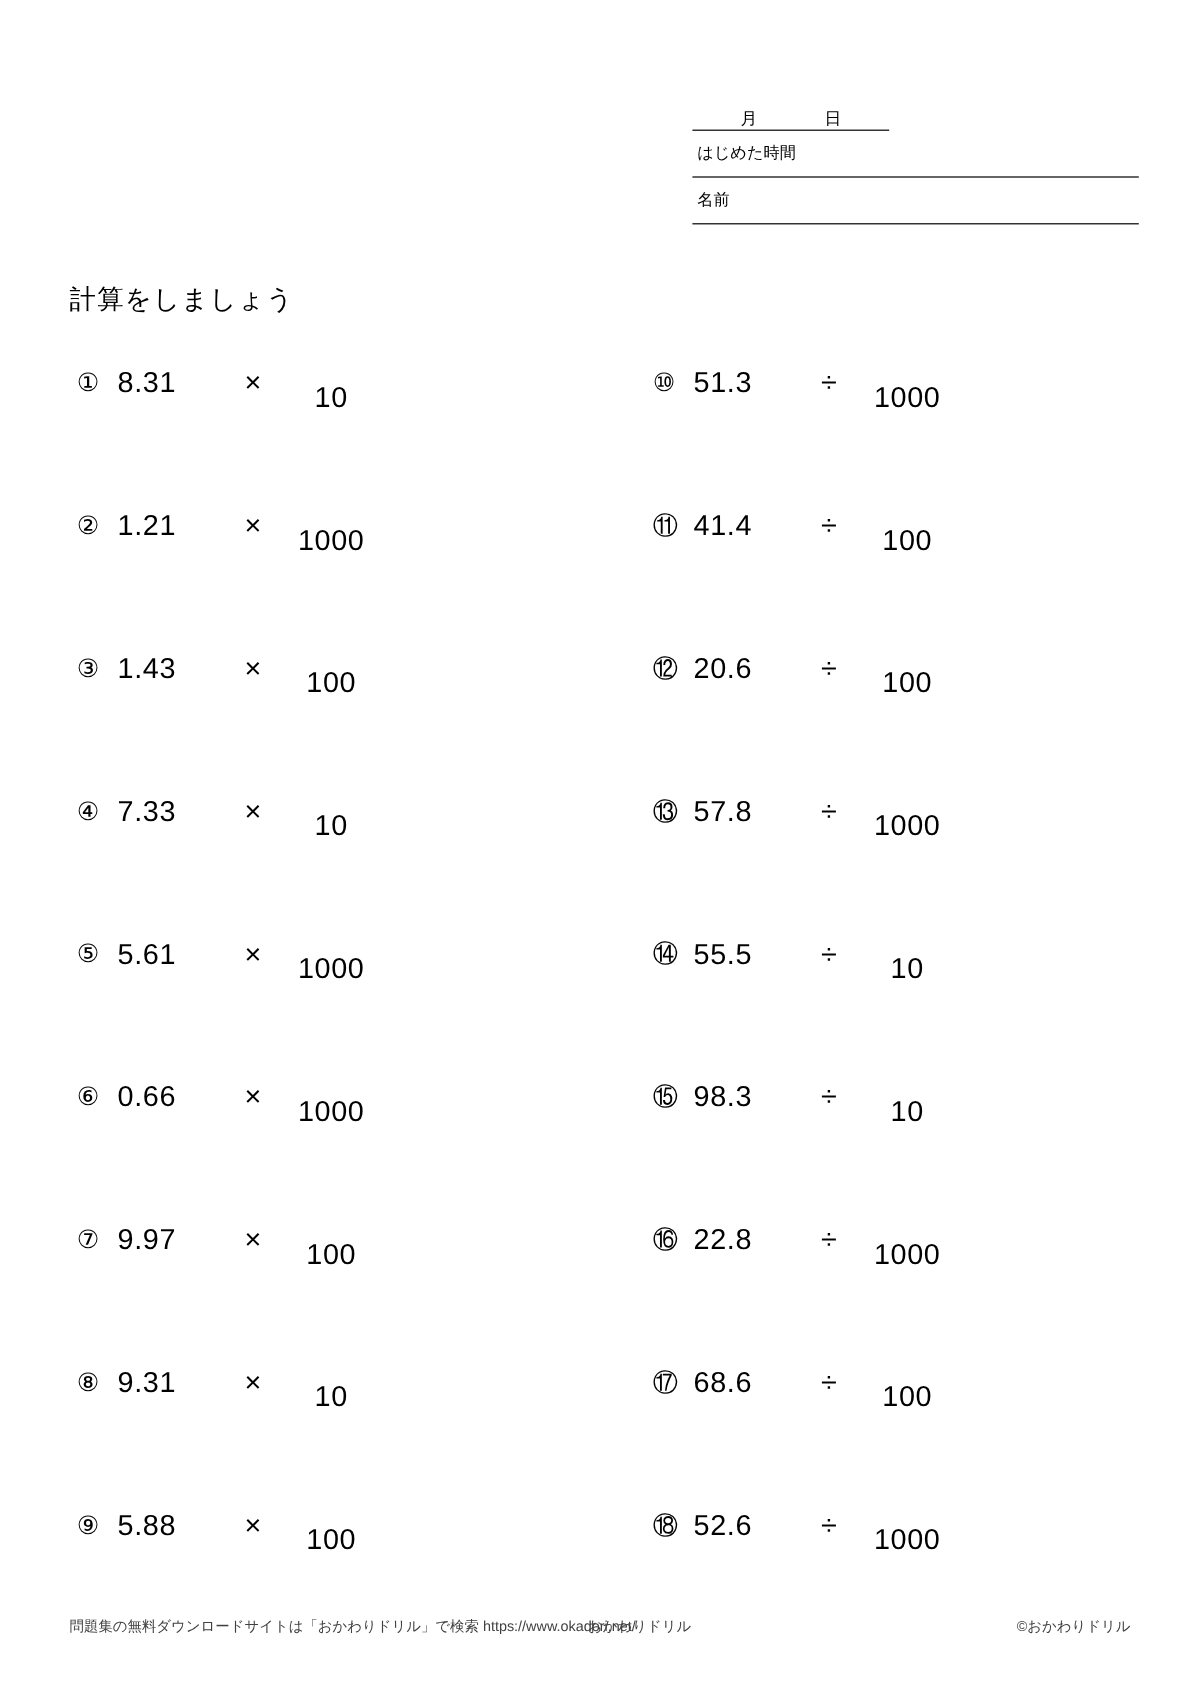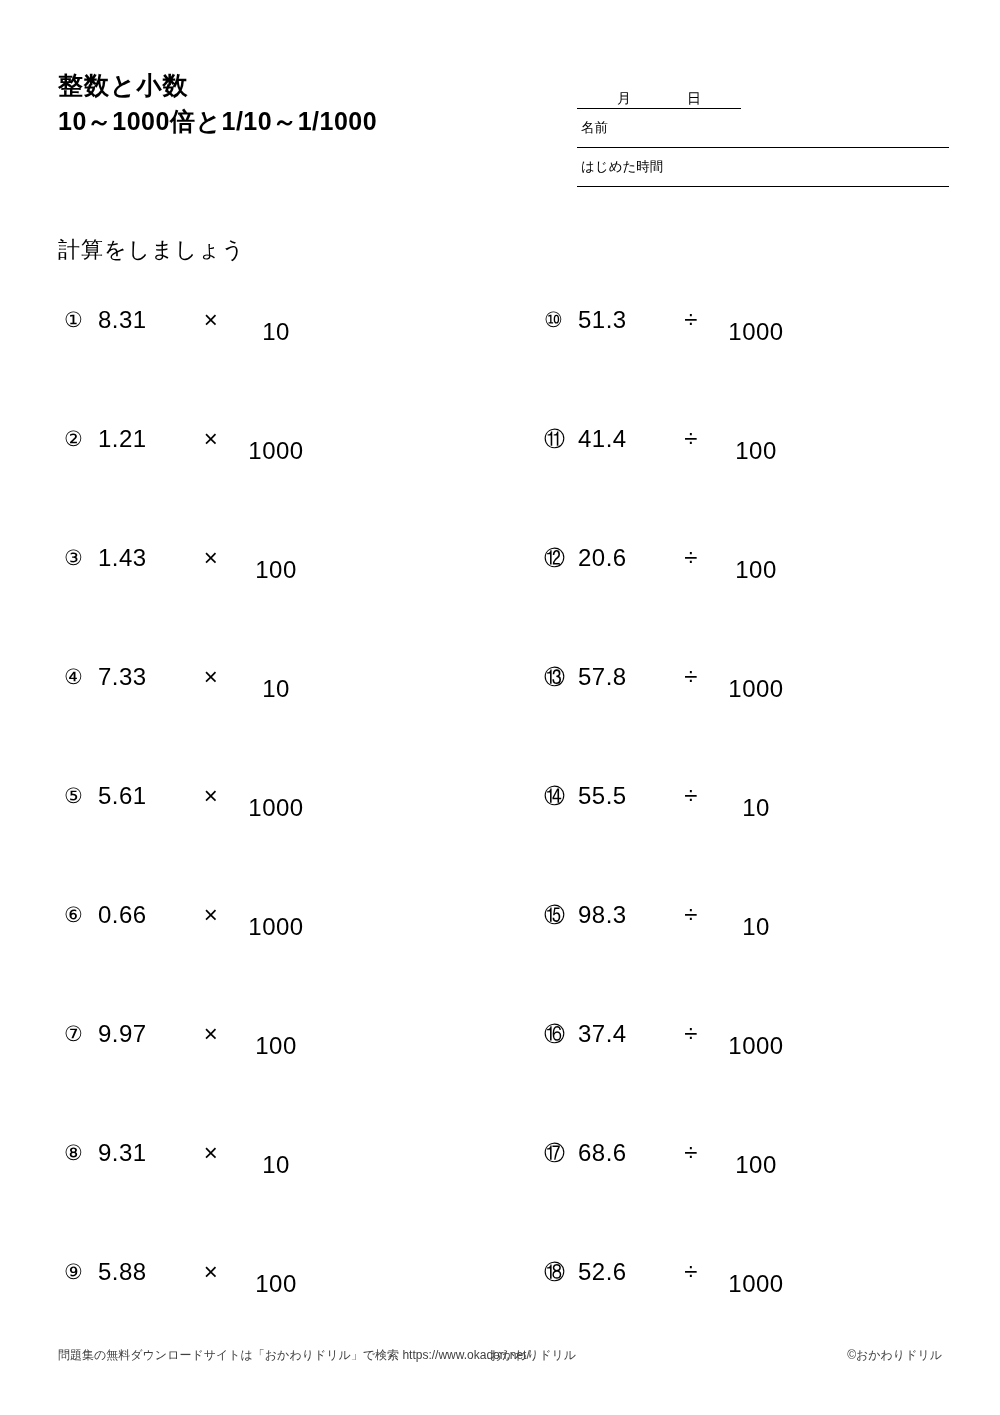--- a/index.html
+++ b/index.html
@@ -162,35 +162,31 @@
     right: 58px;
     top: 0;
     white-space: nowrap;
   }
 </style>
 </head>
 <body>
 
 <div class="header">
 
-  <div class="title-block">
-    <div class="title-main">整数と小数</div>
-    <div class="title-sub">10～1000倍と1/10～1/1000</div>
-  </div>
 
   <div class="info-box">
     <div class="date-row">
       <span class="d-month">月</span>
       <span class="d-day">日</span>
     </div>
     <div class="info-row">
+      <span class="label">はじめた時間</span>
+    </div>
+    <div class="info-row">
       <span class="label">名前</span>
-    </div>
-    <div class="info-row">
-      <span class="label">はじめた時間</span>
     </div>
   </div>
 
 </div>
 
 <div class="instruction">計算をしましょう</div>
 
 <div class="problems">
 
   <div class="col col-left">
@@ -282,21 +278,21 @@
       <span class="operand2">10</span>
     </div>
     <div class="prob">
       <span class="num">⑮</span>
       <span class="operand1">98.3</span>
       <span class="op">÷</span>
       <span class="operand2">10</span>
     </div>
     <div class="prob">
       <span class="num">⑯</span>
-      <span class="operand1">37.4</span>
+      <span class="operand1">22.8</span>
       <span class="op">÷</span>
       <span class="operand2">1000</span>
     </div>
     <div class="prob">
       <span class="num">⑰</span>
       <span class="operand1">68.6</span>
       <span class="op">÷</span>
       <span class="operand2">100</span>
     </div>
     <div class="prob">

